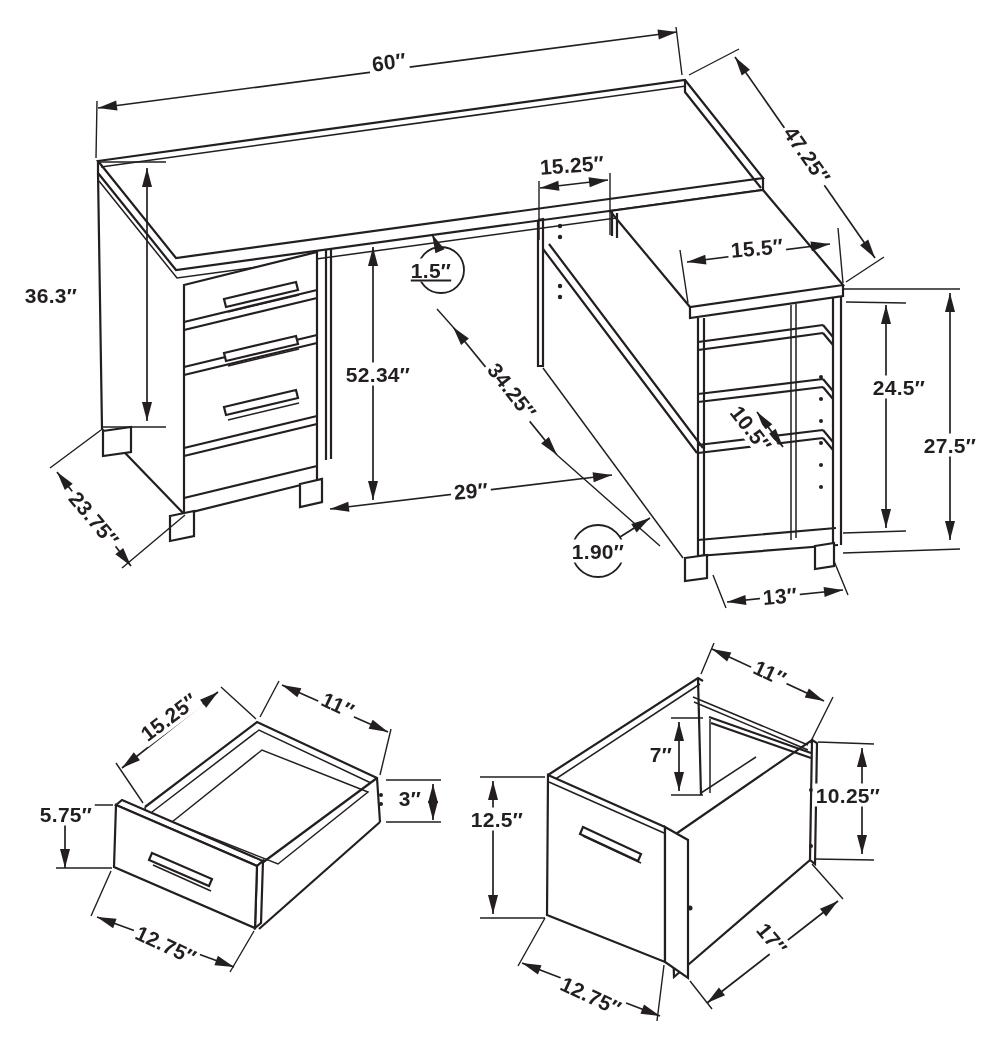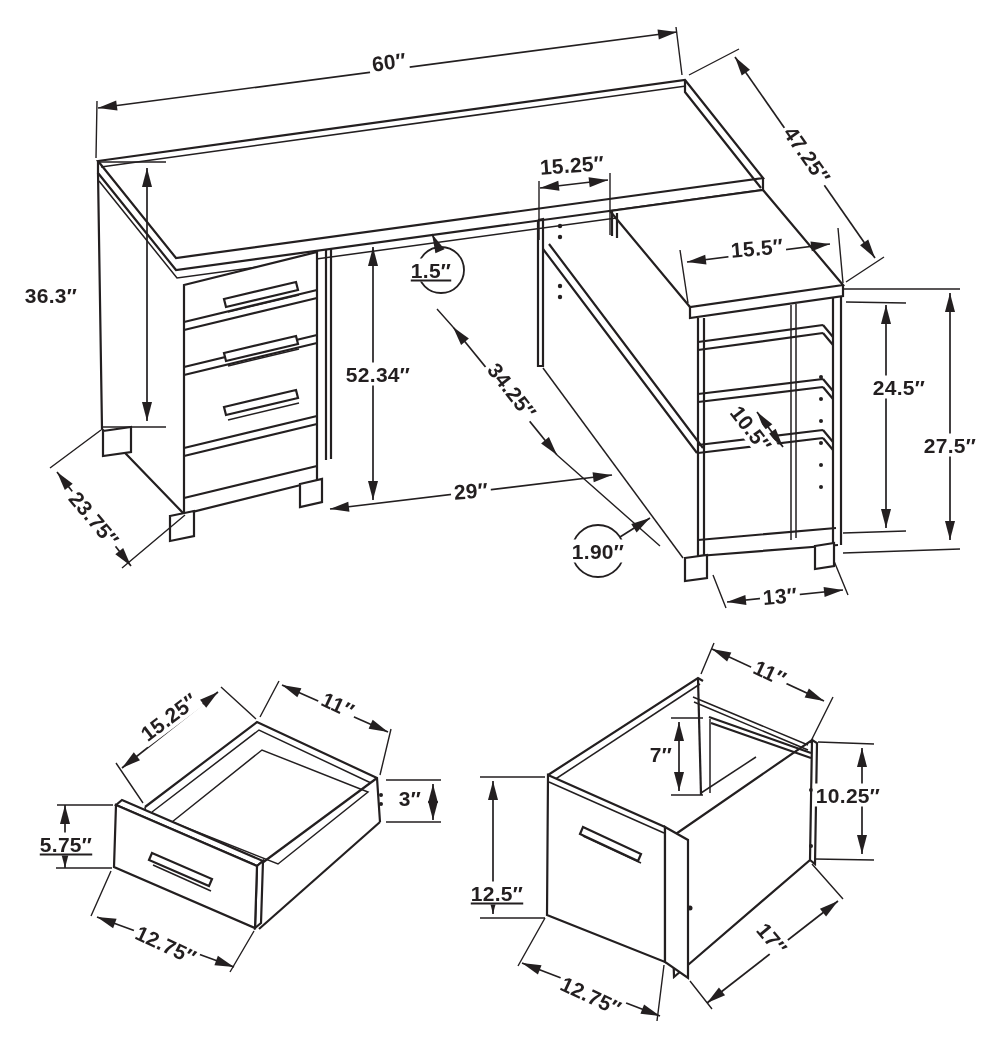--- a/index.html
+++ b/index.html
@@ -192,22 +192,22 @@
       <div class="dim-label" style="left: 899px; top: 377px; transform: translate(-50%, -50%) rotate(0deg); margin-top: 10px;">24.5″</div>
       <div class="dim-label" style="left: 950px; top: 445px; transform: translate(-50%, -50%) rotate(0deg);">27.5″</div>
       <div class="dim-label" style="left: 751px; top: 429px; transform: translate(-50%, -50%) rotate(52deg);">10.5″</div>
       <div class="dim-label" style="left: 94px; top: 519px; transform: translate(-50%, -50%) rotate(50deg);">23.75″</div>
       <div class="dim-label" style="left: 471px; top: 491px; transform: translate(-50%, -50%) rotate(-4deg);">29″</div>
       <div class="dim-label" style="left: 598px; top: 551px; transform: translate(-50%, -50%) rotate(0deg);">1.90″</div>
       <div class="dim-label" style="left: 780px; top: 596px; transform: translate(-50%, -50%) rotate(-5deg);">13″</div>
       <div class="dim-label" style="left: 169px; top: 717px; transform: translate(-50%, -50%) rotate(-37deg);">15.25″</div>
       <div class="dim-label" style="left: 338px; top: 705px; transform: translate(-50%, -50%) rotate(25deg);">11″</div>
       <div class="dim-label" style="left: 410px; top: 798px; transform: translate(-50%, -50%) rotate(0deg);">3″</div>
-      <div class="dim-label" style="left: 66px; top: 844px; transform: translate(-50%, -50%) rotate(0deg); text-decoration: underline;">5.75″</div>
+      <div class="dim-label" style="left: 66px; top: 814px; transform: translate(-50%, -50%) rotate(0deg);">5.75″</div>
       <div class="dim-label" style="left: 166px; top: 945px; transform: translate(-50%, -50%) rotate(25deg);">12.75″</div>
       <div class="dim-label" style="left: 770px; top: 673px; transform: translate(-50%, -50%) rotate(25deg);">11″</div>
       <div class="dim-label" style="left: 661px; top: 754px; transform: translate(-50%, -50%) rotate(0deg);">7″</div>
       <div class="dim-label" style="left: 848px; top: 795px; transform: translate(-50%, -50%) rotate(0deg);">10.25″</div>
-      <div class="dim-label" style="left: 497px; top: 893px; transform: translate(-50%, -50%) rotate(0deg); text-decoration: underline;">12.5″</div>
+      <div class="dim-label" style="left: 497px; top: 819px; transform: translate(-50%, -50%) rotate(0deg);">12.5″</div>
       <div class="dim-label" style="left: 772px; top: 939px; transform: translate(-50%, -50%) rotate(50deg);">17″</div>
       <div class="dim-label" style="left: 591px; top: 996px; transform: translate(-50%, -50%) rotate(25deg);">12.75″</div>
     </div>
 </div>
 
 </body></html>

